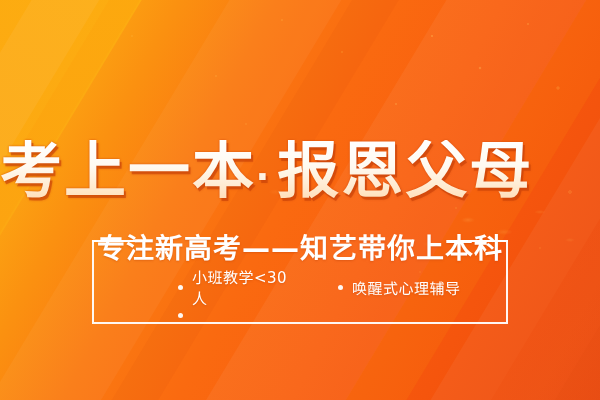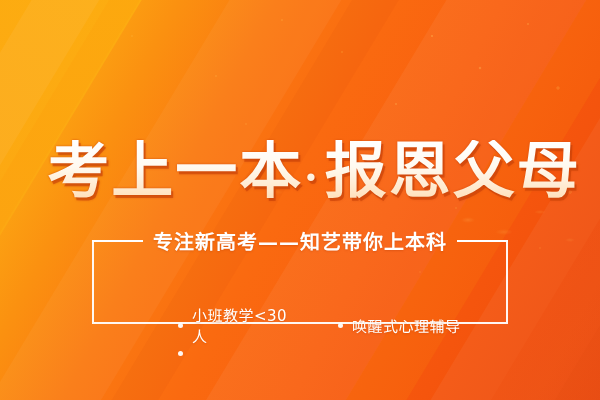--- a/index.html
+++ b/index.html
@@ -86,34 +86,33 @@
       radial-gradient(ellipse 9px 3px at 84% 58%, rgba(255,200,100,.4), transparent),
       radial-gradient(ellipse 6px 2px at 90% 53%, rgba(255,195,95,.4), transparent),
       radial-gradient(ellipse 10px 3px at 72% 61%, rgba(255,200,100,.3), transparent),
       radial-gradient(ellipse 5px 2px at 95% 60%, rgba(255,200,100,.35), transparent),
       radial-gradient(ellipse 8px 3px at 46% 48%, rgba(255,195,90,.25), transparent);
   }
 
   
   .headline{
     position:absolute;left:0;right:0;top:140px;
-    text-align:center;
+    text-align:left;
     white-space:nowrap;
     font-size:62px;
     font-weight:bold;
     letter-spacing:2px;
     line-height:1;
-    font-family:Liberation Serif, serif;
+    font-family:Liberation Sans, sans-serif;
     color:#fff7ea;
     background:linear-gradient(180deg,#ffffff 0%,#fffaf1 42%,#ffe9cd 78%,#ffdcb4 100%);
     -webkit-background-clip:text;
     background-clip:text;
     -webkit-text-fill-color:transparent;
     filter:drop-shadow(2px 3px 0 rgba(196,62,8,.55)) drop-shadow(0 0 1px rgba(214,78,12,.9));
-    padding-left:28px;
   }
   .headline .hl-dot{
     font-size:46px;
     vertical-align:middle;
     letter-spacing:6px;
   }
 
   
   .frame{
     position:absolute;
@@ -121,21 +120,21 @@
     width:416px;height:84px;
     border:2px solid rgba(255,255,255,.95);
   }
   .subtitle{
     position:absolute;left:0;right:0;top:226px;
     text-align:center;
   }
   .subtitle span{
     display:inline-block;
     padding:0 10px;
-    font-size:20px;
+    font-size:28px;
     font-weight:bold;
     letter-spacing:1px;
     color:#ffffff;
     font-family:"DejaVu Sans","Liberation Sans",sans-serif;
     text-shadow:0 1px 2px rgba(180,60,10,.35);
     
     background:linear-gradient(180deg,
         rgba(250,118,16,0) 0%,
         rgba(250,118,16,0) 46%,
         rgba(250,118,16,.0) 46%,
@@ -144,21 +143,20 @@
 
   
   .features{
     position:absolute;
     left:92px;top:250px;width:416px;height:72px;
     display:grid;
     grid-template-columns:1fr 1fr;
     grid-template-rows:1fr 1fr;
     align-content:center;
     padding:16px 0 0 0;
-    margin-top:38px;
   }
   .feat{
     display:flex;align-items:center;
     font-size:15px;
     color:#ffffff;
     font-family:"DejaVu Sans","Liberation Sans",sans-serif;
     letter-spacing:.5px;
     text-shadow:0 1px 2px rgba(170,55,8,.3);
   }
   .feat:nth-child(odd){padding-left:86px;}

